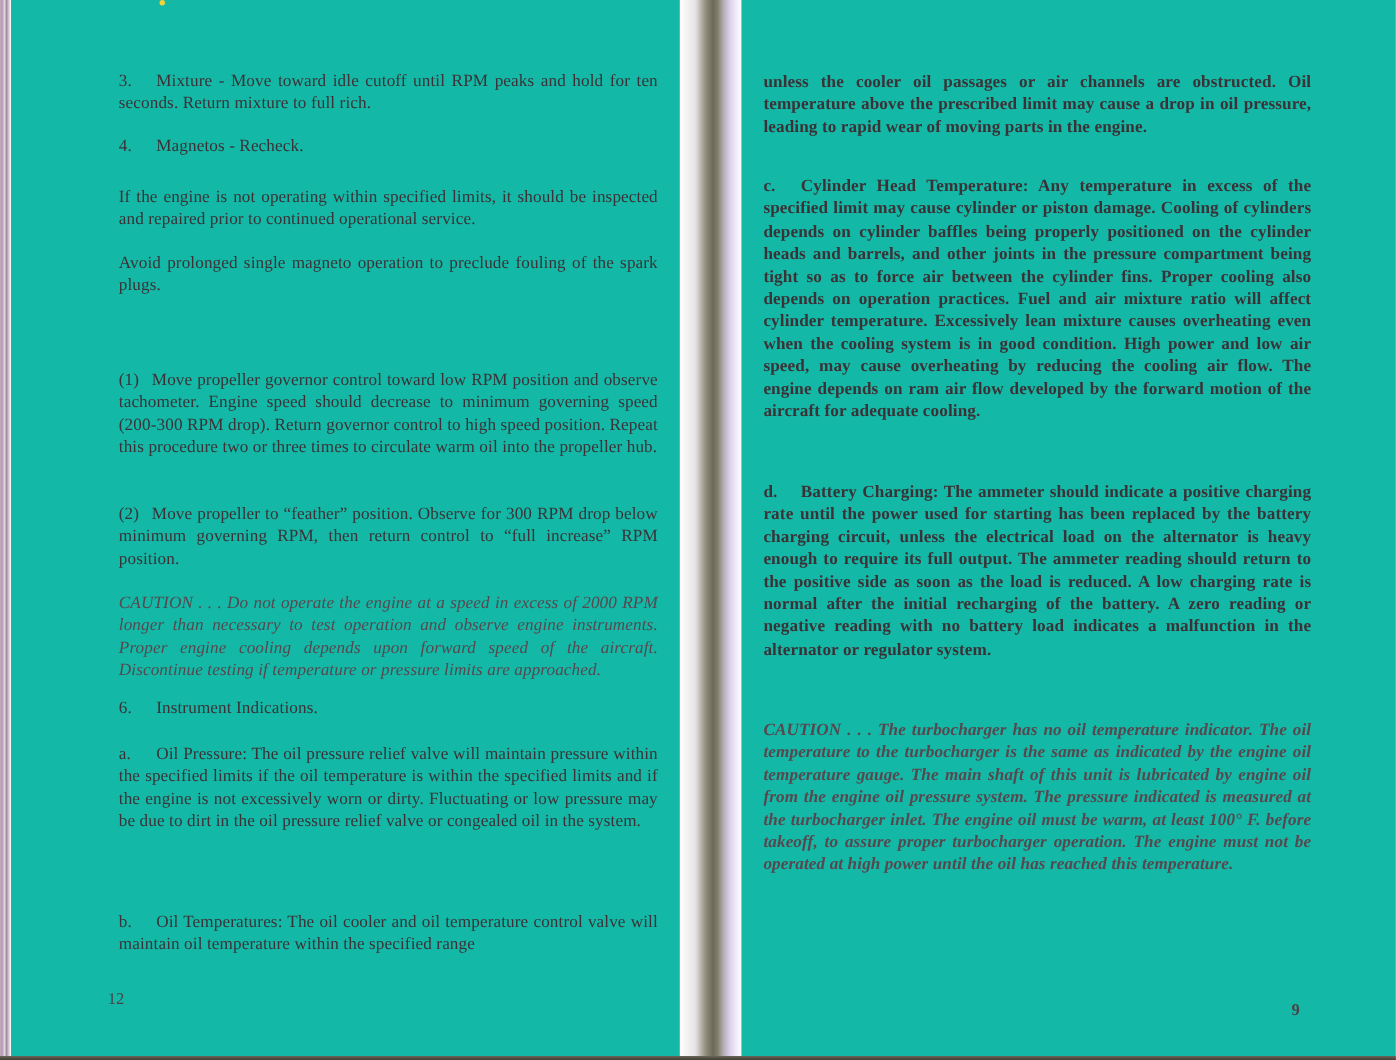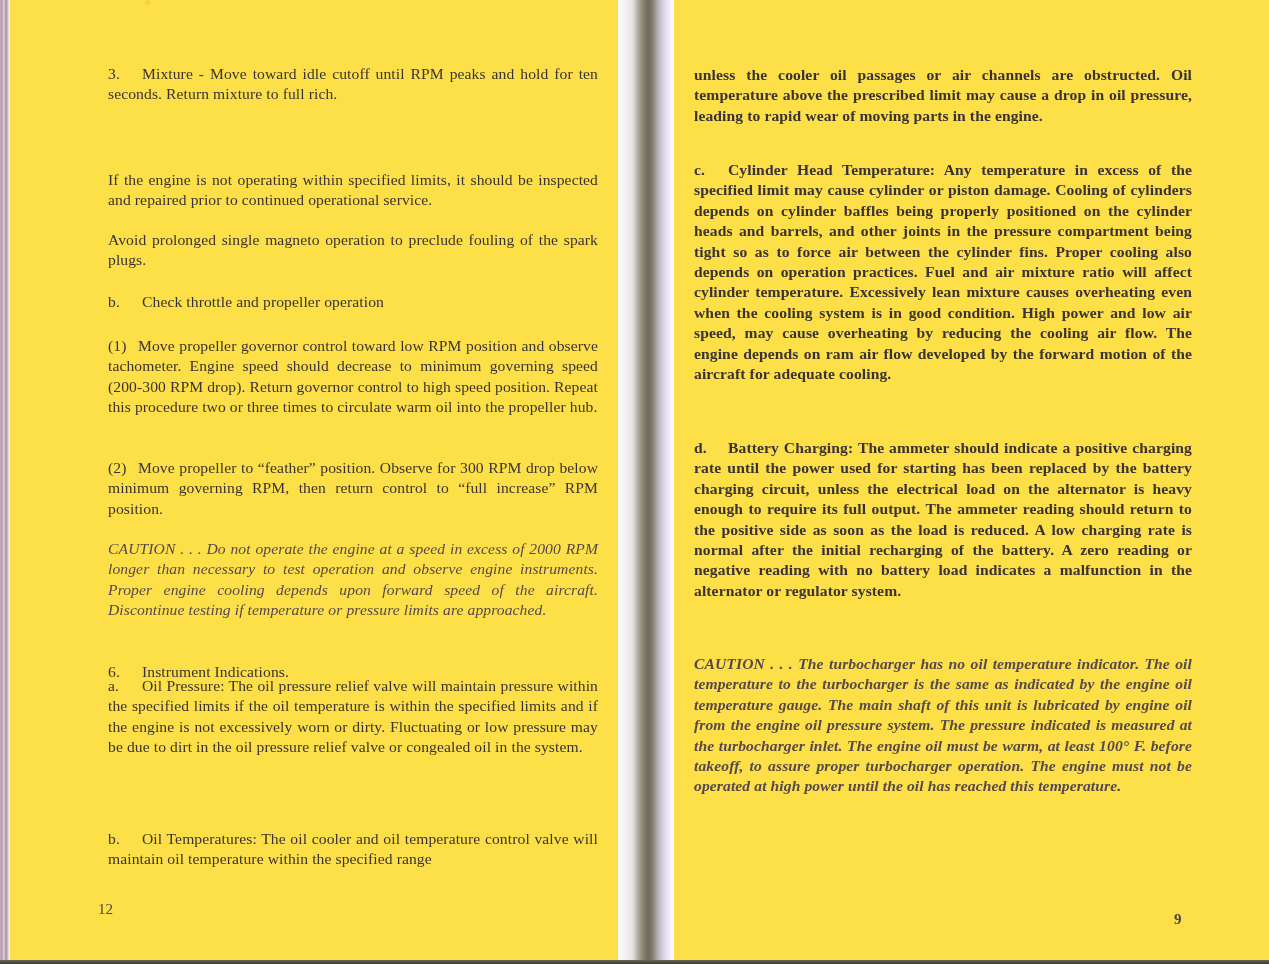--- a/index.html
+++ b/index.html
@@ -7,21 +7,21 @@
       padding: 0;
       width: 1269px;
       height: 964px;
       overflow: hidden;
       background: #ffffff;
     }
     .spread {
       position: relative;
       width: 1269px;
       height: 964px;
-      background: #fde047;
+      background: #14b8a6;
       font-family: "Liberation Serif", "DejaVu Serif", serif;
       color: #3a3236;
     }
     
     .left-edge {
       position: absolute;
       left: 0; top: 0;
       width: 10px; height: 964px;
       background: linear-gradient(90deg, #c9a9c0 0px, #b49bb8 2px, #e8d6e0 4px, #9c8f9a 6px, #d8c8d8 8px, #ffffff 10px);
     }
@@ -91,39 +91,39 @@
 <body>
 
 <div class="spread">
   <div class="left-edge"></div>
   <div class="yellow-speck"></div>
 
   <div class="page page-left">
     <div class="block" style="top:64px">
       <span class="num">3.</span><span>Mixture - Move toward idle cutoff until RPM peaks and hold for ten seconds. Return mixture to full rich.</span>
     </div>
+    <div class="block" style="top:123px">
+      <span class="num">4.</span><span>Magnetos - Recheck.</span>
+    </div>
     <div class="block" style="top:230px">
       <span>Avoid prolonged single magneto operation to preclude fouling of the spark plugs.</span>
     </div>
     <div class="block" style="top:170px">
       <span>If the engine is not operating within specified limits, it should be inspected and repaired prior to continued operational service.</span>
-    </div>
-    <div class="block" style="top:292px">
-      <span class="num">b.</span><span>Check throttle and propeller operation</span>
     </div>
     <div class="block" style="top:336px">
       <span class="num" style="width:30px">(1)</span><span>Move propeller governor control toward low RPM position and observe tachometer. Engine speed should decrease to minimum governing speed (200-300 RPM drop). Return governor control to high speed position. Repeat this procedure two or three times to circulate warm oil into the propeller hub.</span>
     </div>
     <div class="block" style="top:458px">
       <span class="num" style="width:30px">(2)</span><span>Move propeller to “feather” position. Observe for 300 RPM drop below minimum governing RPM, then return control to “full increase” RPM position.</span>
     </div>
     <div class="block italic" style="top:539px">
       <span>CAUTION . . . Do not operate the engine at a speed in excess of 2000 RPM longer than necessary to test operation and observe engine instruments. Proper engine cooling depends upon forward speed of the aircraft. Discontinue testing if temperature or pressure limits are approached.</span>
     </div>
-    <div class="block" style="top:662px">
+    <div class="block" style="top:634px">
       <span class="num">6.</span><span>Instrument Indications.</span>
     </div>
     <div class="block" style="top:676px">
       <span class="num">a.</span><span>Oil Pressure: The oil pressure relief valve will maintain pressure within the specified limits if the oil temperature is within the specified limits and if the engine is not excessively worn or dirty. Fluctuating or low pressure may be due to dirt in the oil pressure relief valve or congealed oil in the system.</span>
     </div>
     <div class="block" style="top:829px">
       <span class="num">b.</span><span>Oil Temperatures: The oil cooler and oil temperature control valve will maintain oil temperature within the specified range</span>
     </div>
     <div class="page-number" style="left:88px; top:901px">12</div>
   </div>

